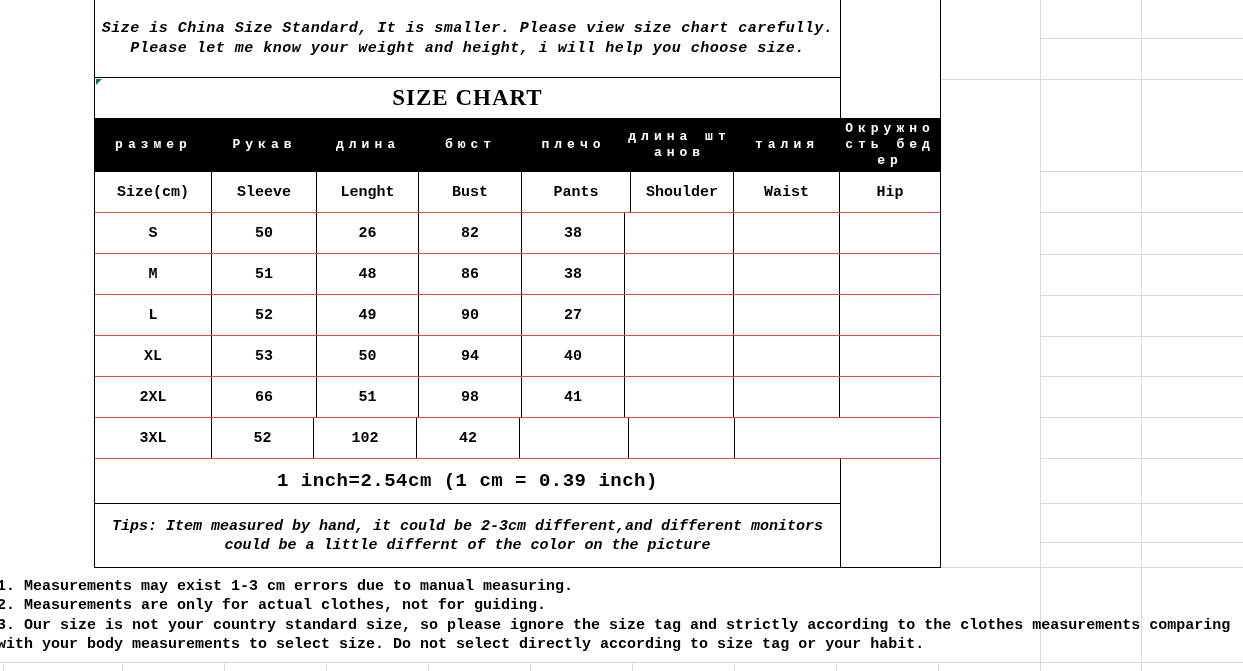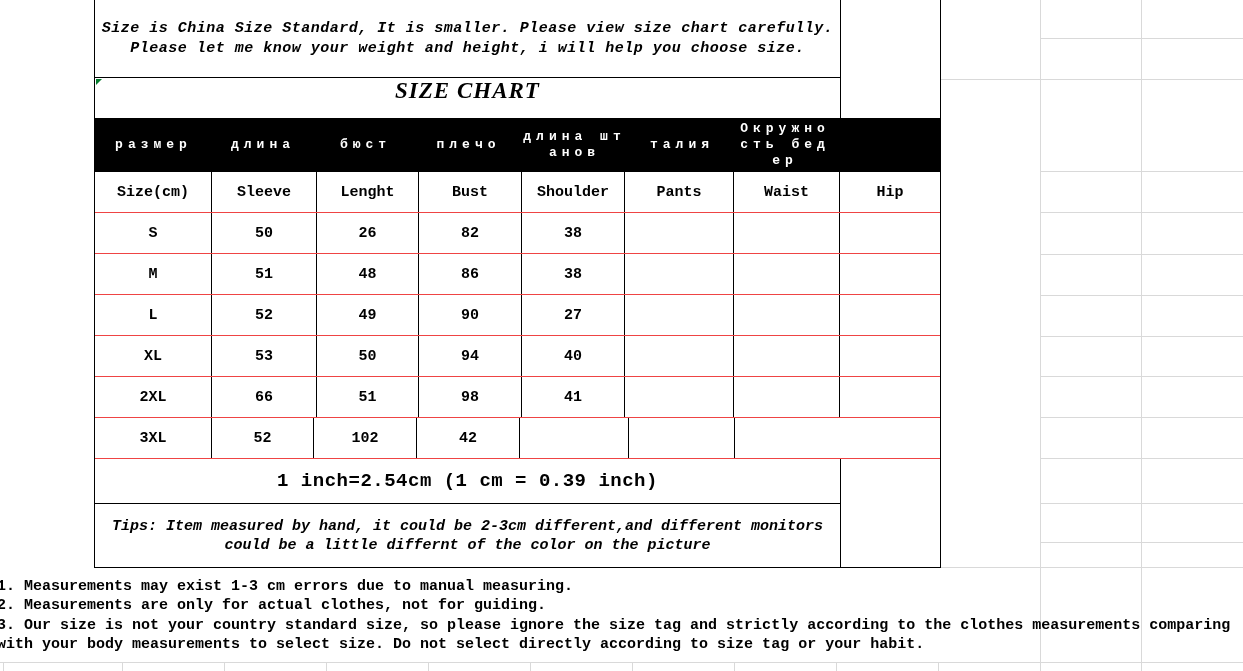--- a/index.html
+++ b/index.html
@@ -20,23 +20,23 @@
   }
   .zone{display:flex;}
   .merge-left{width:745px;display:flex;flex-direction:column;}
   .merge-right{width:100px;box-sizing:border-box;border-left:1px solid #000;}
   .subtitle-cell{
     height:78px;box-sizing:border-box;border-bottom:1px solid #000;
     display:flex;flex-direction:column;align-items:center;justify-content:center;
     font-weight:bold;font-style:italic;font-size:15px;line-height:20px;letter-spacing:.5px;text-align:right;
   }
   .sizechart-cell{
-    position:relative;height:40px;display:flex;justify-content:center;
+    position:relative;height:40px;display:flex;align-items:center;justify-content:center;
     font-family:"Liberation Serif","DejaVu Serif",serif;
-    font-style:italic;font-weight:bold;font-size:23px;letter-spacing:1px;
+    font-weight:bold;font-size:23px;letter-spacing:1px;
   }
   .corner-triangle{
     position:absolute;left:1px;top:1px;width:0;height:0;
     border-top:6px solid #067d2e;border-right:6px solid transparent;
   }
   .row{display:flex;box-sizing:border-box;border-bottom:1px solid #ef4444;}
   .cell{
     box-sizing:border-box;border-right:1px solid #000;
     display:flex;align-items:center;justify-content:center;text-align:center;
     font-size:15px;font-weight:bold;
@@ -108,35 +108,36 @@
       <div class="sizechart-cell">
         <span class="corner-triangle"></span>
         <span>SIZE CHART</span>
       </div>
     </div>
     <div class="merge-right"></div>
   </div>
 
   <div class="row row-bh">
     <div class="cell c0">размер</div>
+    <div class="cell c1">Рукав</div>
     <div class="cell c2">длина</div>
     <div class="cell c3">бюст</div>
     <div class="cell c4">плечо</div>
     <div class="cell c5">длина штанов</div>
     <div class="cell c6">талия</div>
     <div class="cell c7">Окружность бедер</div>
   </div>
 
   <div class="row row-hen">
     <div class="cell c0">Size(cm)</div>
     <div class="cell c1">Sleeve</div>
     <div class="cell c2">Lenght</div>
     <div class="cell c3">Bust</div>
+    <div class="cell c5">Pants</div>
     <div class="cell c4">Shoulder</div>
-    <div class="cell c5">Pants</div>
     <div class="cell c6">Waist</div>
     <div class="cell c7">Hip</div>
   </div>
 
   <div class="row row-data">
     <div class="cell c0">S</div>
     <div class="cell c1">50</div>
     <div class="cell c2">26</div>
     <div class="cell c3">82</div>
     <div class="cell c4">38</div>

